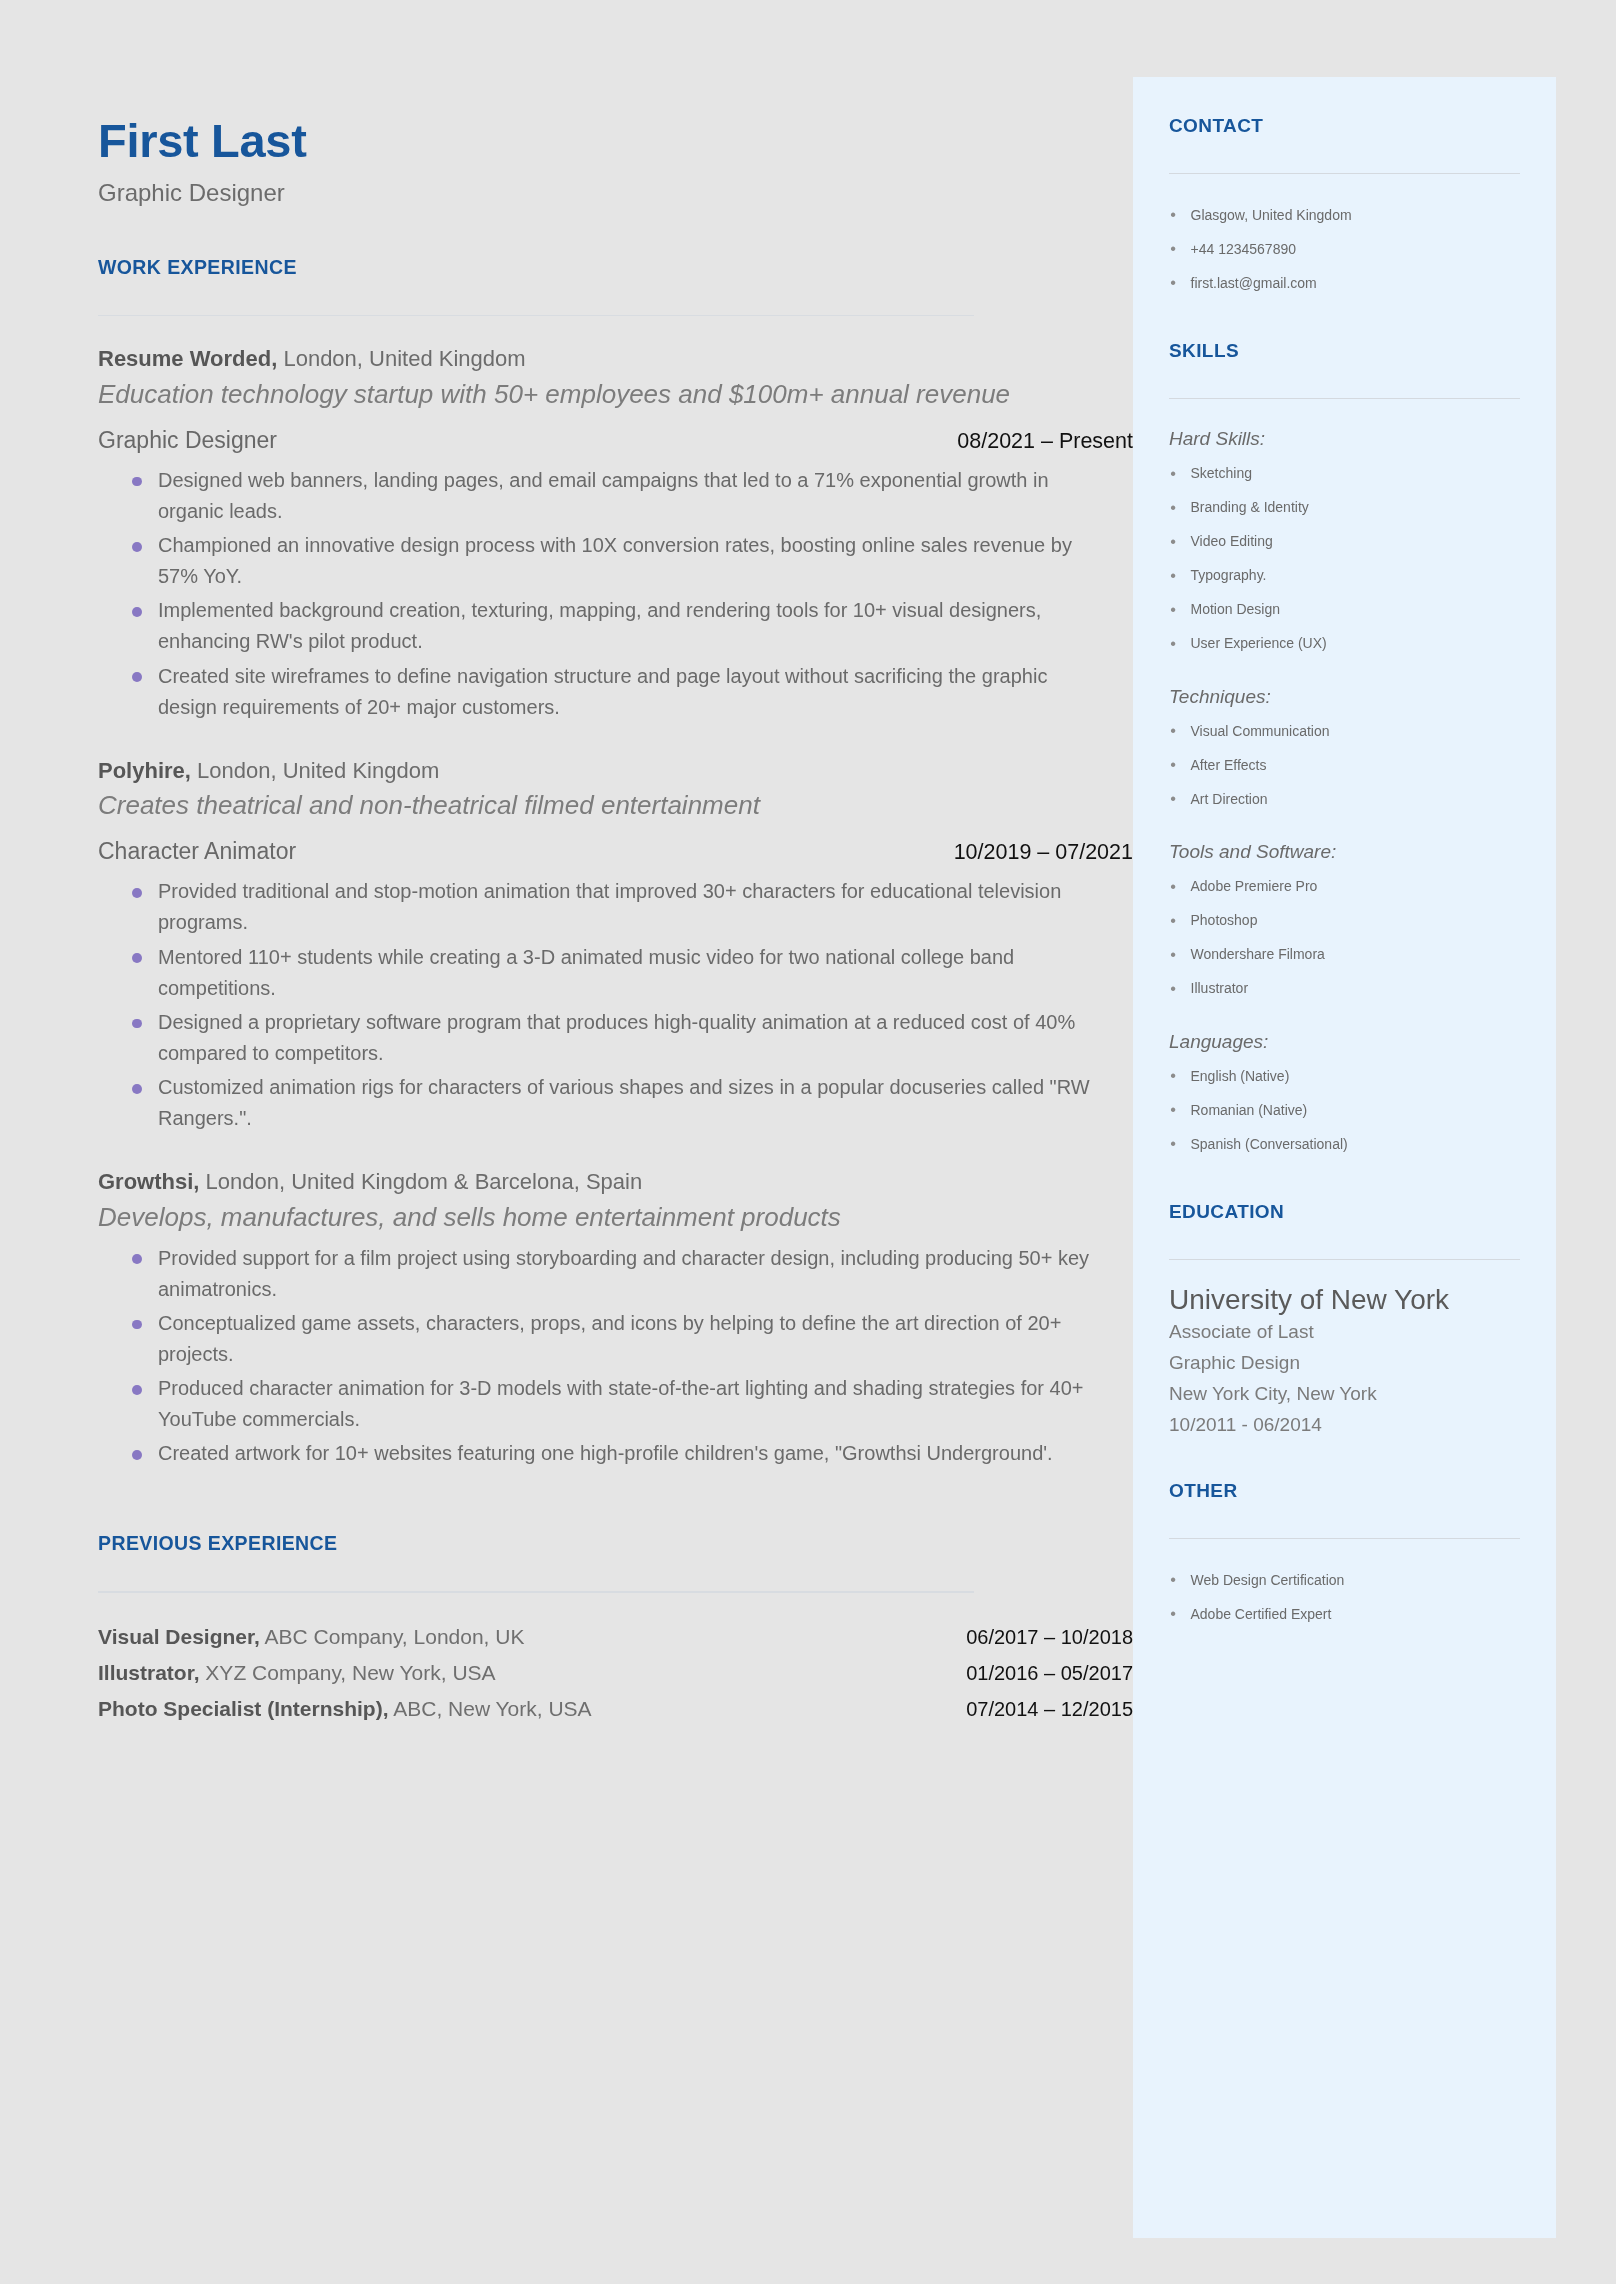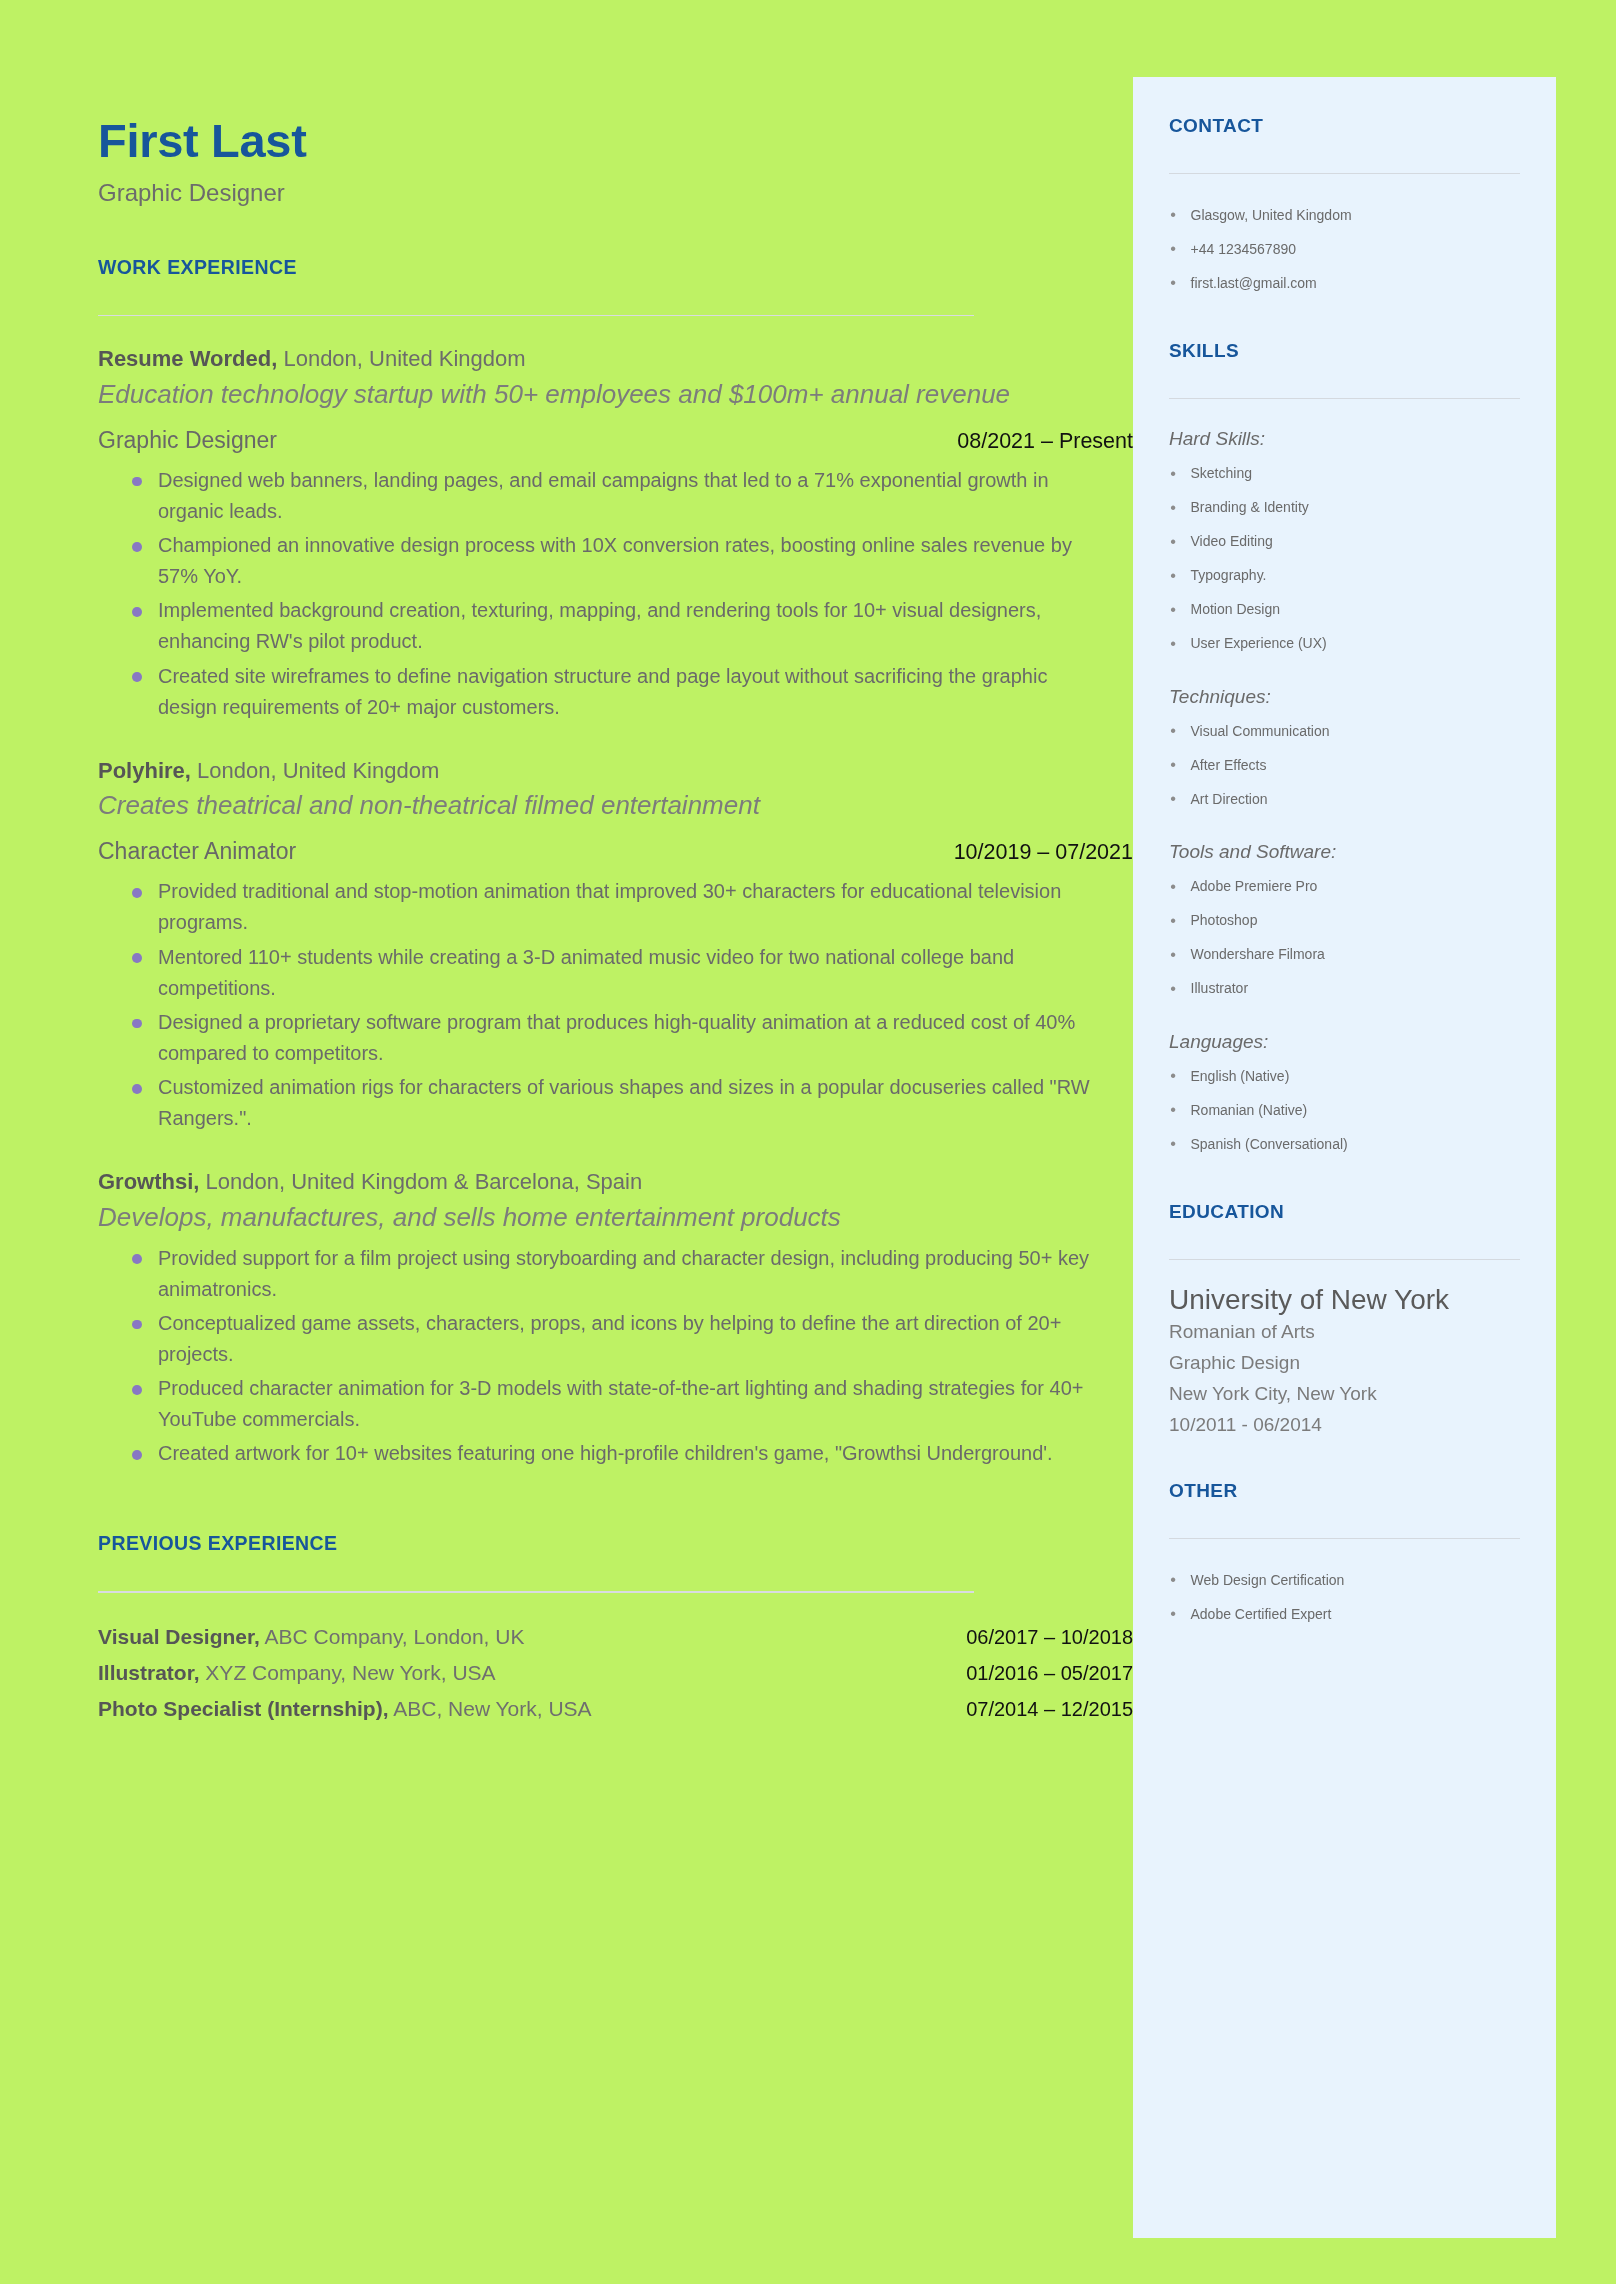--- a/index.html
+++ b/index.html
@@ -11,21 +11,21 @@
     width: 1617px;
     height: 2284px;
     position: relative;
     font-family: "Liberation Sans", sans-serif;
     -webkit-font-smoothing: antialiased;
   }
 
   .page {
     position: absolute;
     inset: 0;
-    background: #bef264;
+    background: #e5e5e5;
     padding-left: 19px;
   }
 
   
   .sidebar {
     position: absolute;
     left: 1133px;
     top: 77px;
     width: 423px;
     height: 2161px;
@@ -333,21 +333,21 @@
     <ul class="side-list">
       <li>English (Native)</li>
       <li>Romanian (Native)</li>
       <li>Spanish (Conversational)</li>
     </ul>
 
     <div class="side-head">EDUCATION</div>
     <div class="side-rule"></div>
     <div class="edu-block">
       <div class="edu-school">University of New York</div>
-      <div class="edu-line">Romanian of Arts</div>
+      <div class="edu-line">Associate of Last</div>
       <div class="edu-line">Graphic Design</div>
       <div class="edu-line">New York City, New York</div>
       <div class="edu-line">10/2011 - 06/2014</div>
     </div>
 
     <div class="side-head">OTHER</div>
     <div class="side-rule"></div>
     <ul class="side-list">
       <li>Web Design Certification</li>
       <li>Adobe Certified Expert</li>

